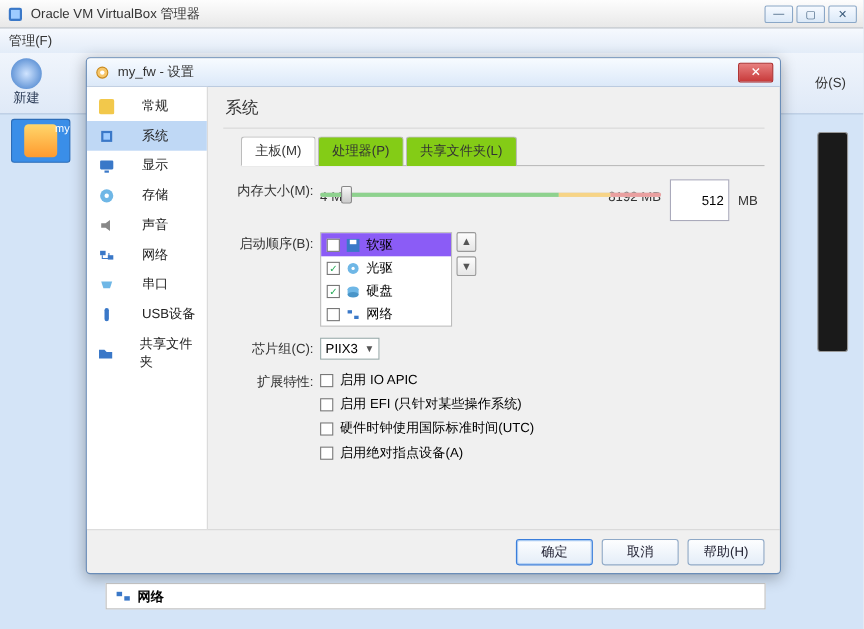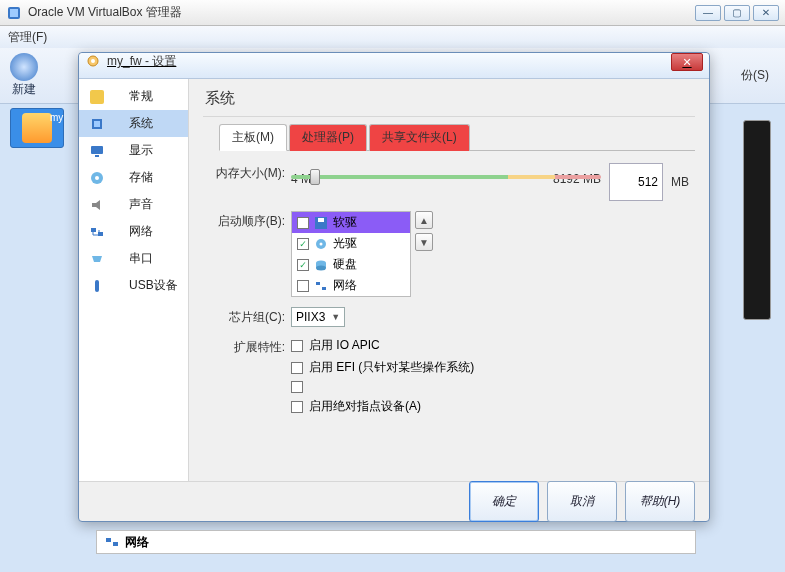--- a/index.html
+++ b/index.html
@@ -23,38 +23,38 @@
 
 .vm-list { position: absolute; left: 10px; top: 108px; width: 62px; }
 .vm-item { width: 54px; height: 40px; background: #3a8ee8; border: 1px solid #2d6db8; border-radius: 3px; display: flex; align-items: center; justify-content: center; }
 .vm-item .orange { width: 30px; height: 30px; background: linear-gradient(#ffd66b,#ff9a2e); border-radius: 4px; }
 
 
 .preview { position: absolute; right: 14px; top: 120px; width: 28px; height: 200px; background: #1a1a1a; border: 1px solid #999; border-radius: 3px; }
 
 
 .dialog { position: absolute; left: 78px; top: 52px; width: 632px; height: 470px; background: #f0f0f0; border: 1px solid #6a8db8; border-radius: 4px; box-shadow: 0 3px 14px rgba(0,0,0,.3); }
-.dlg-titlebar { height: 26px; background: linear-gradient(#f7fbff,#dce9f9); border-bottom: 1px solid #b5c7de; display: flex; padding: 0 6px; border-radius: 4px 4px 0 0; text-decoration: underline; }
+.dlg-titlebar { height: 26px; background: linear-gradient(#f7fbff,#dce9f9); border-bottom: 1px solid #b5c7de; display: flex; align-items: center; padding: 0 6px; border-radius: 4px 4px 0 0; }
 .dlg-titlebar .gear { width: 16px; height: 16px; margin-right: 6px; }
 .dlg-titlebar .dtitle { flex: 1; color: #333; }
 .dlg-close { width: 32px; height: 18px; background: linear-gradient(#e77f7f,#c83a3a); border: 1px solid #a22; border-radius: 2px; color: #fff; display: flex; align-items: center; justify-content: center; font-size: 11px; }
 
 
 .dlg-body { display: flex; height: calc(100% - 26px - 40px); }
 .dlg-sidebar { width: 110px; background: #fff; border-right: 1px solid #d7d7d7; padding: 4px 0; }
 .side-item { display: flex; align-items: center; gap: 24px; padding: 5px 10px; color: #222; cursor: default; }
 .side-item .sic { width: 16px; height: 16px; display: flex; align-items: center; justify-content: center; }
 .side-item.selected { background: #bfd8f5; }
 
 .dlg-main { flex: 1; padding: 8px 14px 4px 14px; display: flex; flex-direction: column; }
 .section-title { font-size: 15px; color: #333; padding: 2px 0 8px 2px; border-bottom: 1px solid #d7d7d7; }
 
 
 .tabs { display: flex; border-bottom: 1px solid #bcbcbc; margin-top: 6px; margin-left: 16px; }
-.tab { padding: 4px 12px; border: 1px solid #bcbcbc; border-bottom: none; margin-right: 2px; background: #ef4444; border-radius: 3px 3px 0 0; color: #333; position: relative; top: 1px; }
+.tab { padding: 4px 12px; border: 1px solid #bcbcbc; border-bottom: none; margin-right: 2px; background: #84cc16; border-radius: 3px 3px 0 0; color: #333; position: relative; top: 1px; }
 .tab.active { background: #fff; border-bottom: 1px solid #fff; }
 
 .tab-content { flex: 1; padding: 12px 6px 6px 6px; }
 
 .form-row { display: flex; align-items: flex-start; margin-bottom: 10px; }
 .form-label { width: 82px; text-align: right; color: #333; padding-top: 2px; padding-right: 6px; }
 .form-control { flex: 1; }
 
 
 .slider-wrap { display: flex; align-items: center; gap: 8px; }
@@ -83,21 +83,21 @@
 
 
 .chk-row { display: flex; align-items: center; gap: 6px; margin-bottom: 5px; }
 .chk { width: 12px; height: 12px; border: 1px solid #777; background: #fff; display: inline-flex; align-items: center; justify-content: center; font-size: 9px; color: #2a5; }
 
 
 .help-strip { margin-top: auto; border: 1px solid #cfcfcf; background: #f6f6f6; padding: 10px; color: #333; line-height: 1.5; }
 
 
 .dlg-footer { height: 40px; display: flex; align-items: center; justify-content: flex-end; gap: 8px; padding: 0 14px; border-top: 1px solid #d7d7d7; }
-.btn { min-width: 70px; height: 41px; border: 1px solid #8fa9c7; background: linear-gradient(#fdfeff,#e4edf8); border-radius: 3px; display: flex; align-items: center; justify-content: center; color: #223; font-style: italic; }
+.btn { min-width: 70px; height: 24px; border: 1px solid #8fa9c7; background: linear-gradient(#fdfeff,#e4edf8); border-radius: 3px; display: flex; align-items: center; justify-content: center; color: #223; }
 .btn.primary { border-color: #3a7edb; box-shadow: 0 0 0 1px #a7c9f2 inset; }
 
 
 .bottom-peek { position: absolute; left: 96px; top: 530px; width: 600px; height: 24px; border: 1px solid #bfbfbf; background: #fff; display: flex; align-items: center; padding: 0 8px; gap: 6px; }
 
 
 svg { display: block; }
 </style>
 </head>
 <body>
@@ -215,20 +215,28 @@
           </span>
         <span>串口</span>
       </div>
       <div class="side-item">
         <span class="sic">
             <svg width="14" height="14">
               <rect x="5" y="1" width="4" height="12" rx="2" fill="#3a78c8"></rect>
             </svg>
           </span>
         <span>USB设备</span>
+      </div>
+      <div class="side-item">
+        <span class="sic">
+            <svg width="14" height="14">
+              <path d="M1 4h5l2 2h5v6H1z" fill="#3a78c8"></path>
+            </svg>
+          </span>
+        <span>共享文件夹</span>
       </div>
     </div>
 
     <div class="dlg-main">
       <div class="section-title">系统</div>
 
       <div class="tabs">
         <div class="tab active">主板(M)</div>
         <div class="tab">处理器(P)</div>
         <div class="tab">共享文件夹(L)</div>
@@ -327,20 +335,21 @@
             <div class="chk-row">
                 <span class="chk"></span>
                 <span>启用 IO APIC</span>
               </div>
             <div class="chk-row">
                 <span class="chk"></span>
                 <span>启用 EFI (只针对某些操作系统)</span>
               </div>
             <div class="chk-row">
                 <span class="chk"></span>
+                <span>硬件时钟使用国际标准时间(UTC)</span>
               </div>
             <div class="chk-row">
                 <span class="chk"></span>
                 <span>启用绝对指点设备(A)</span>
               </div>
           </div>
         </div>
 
       </div>
     </div>

